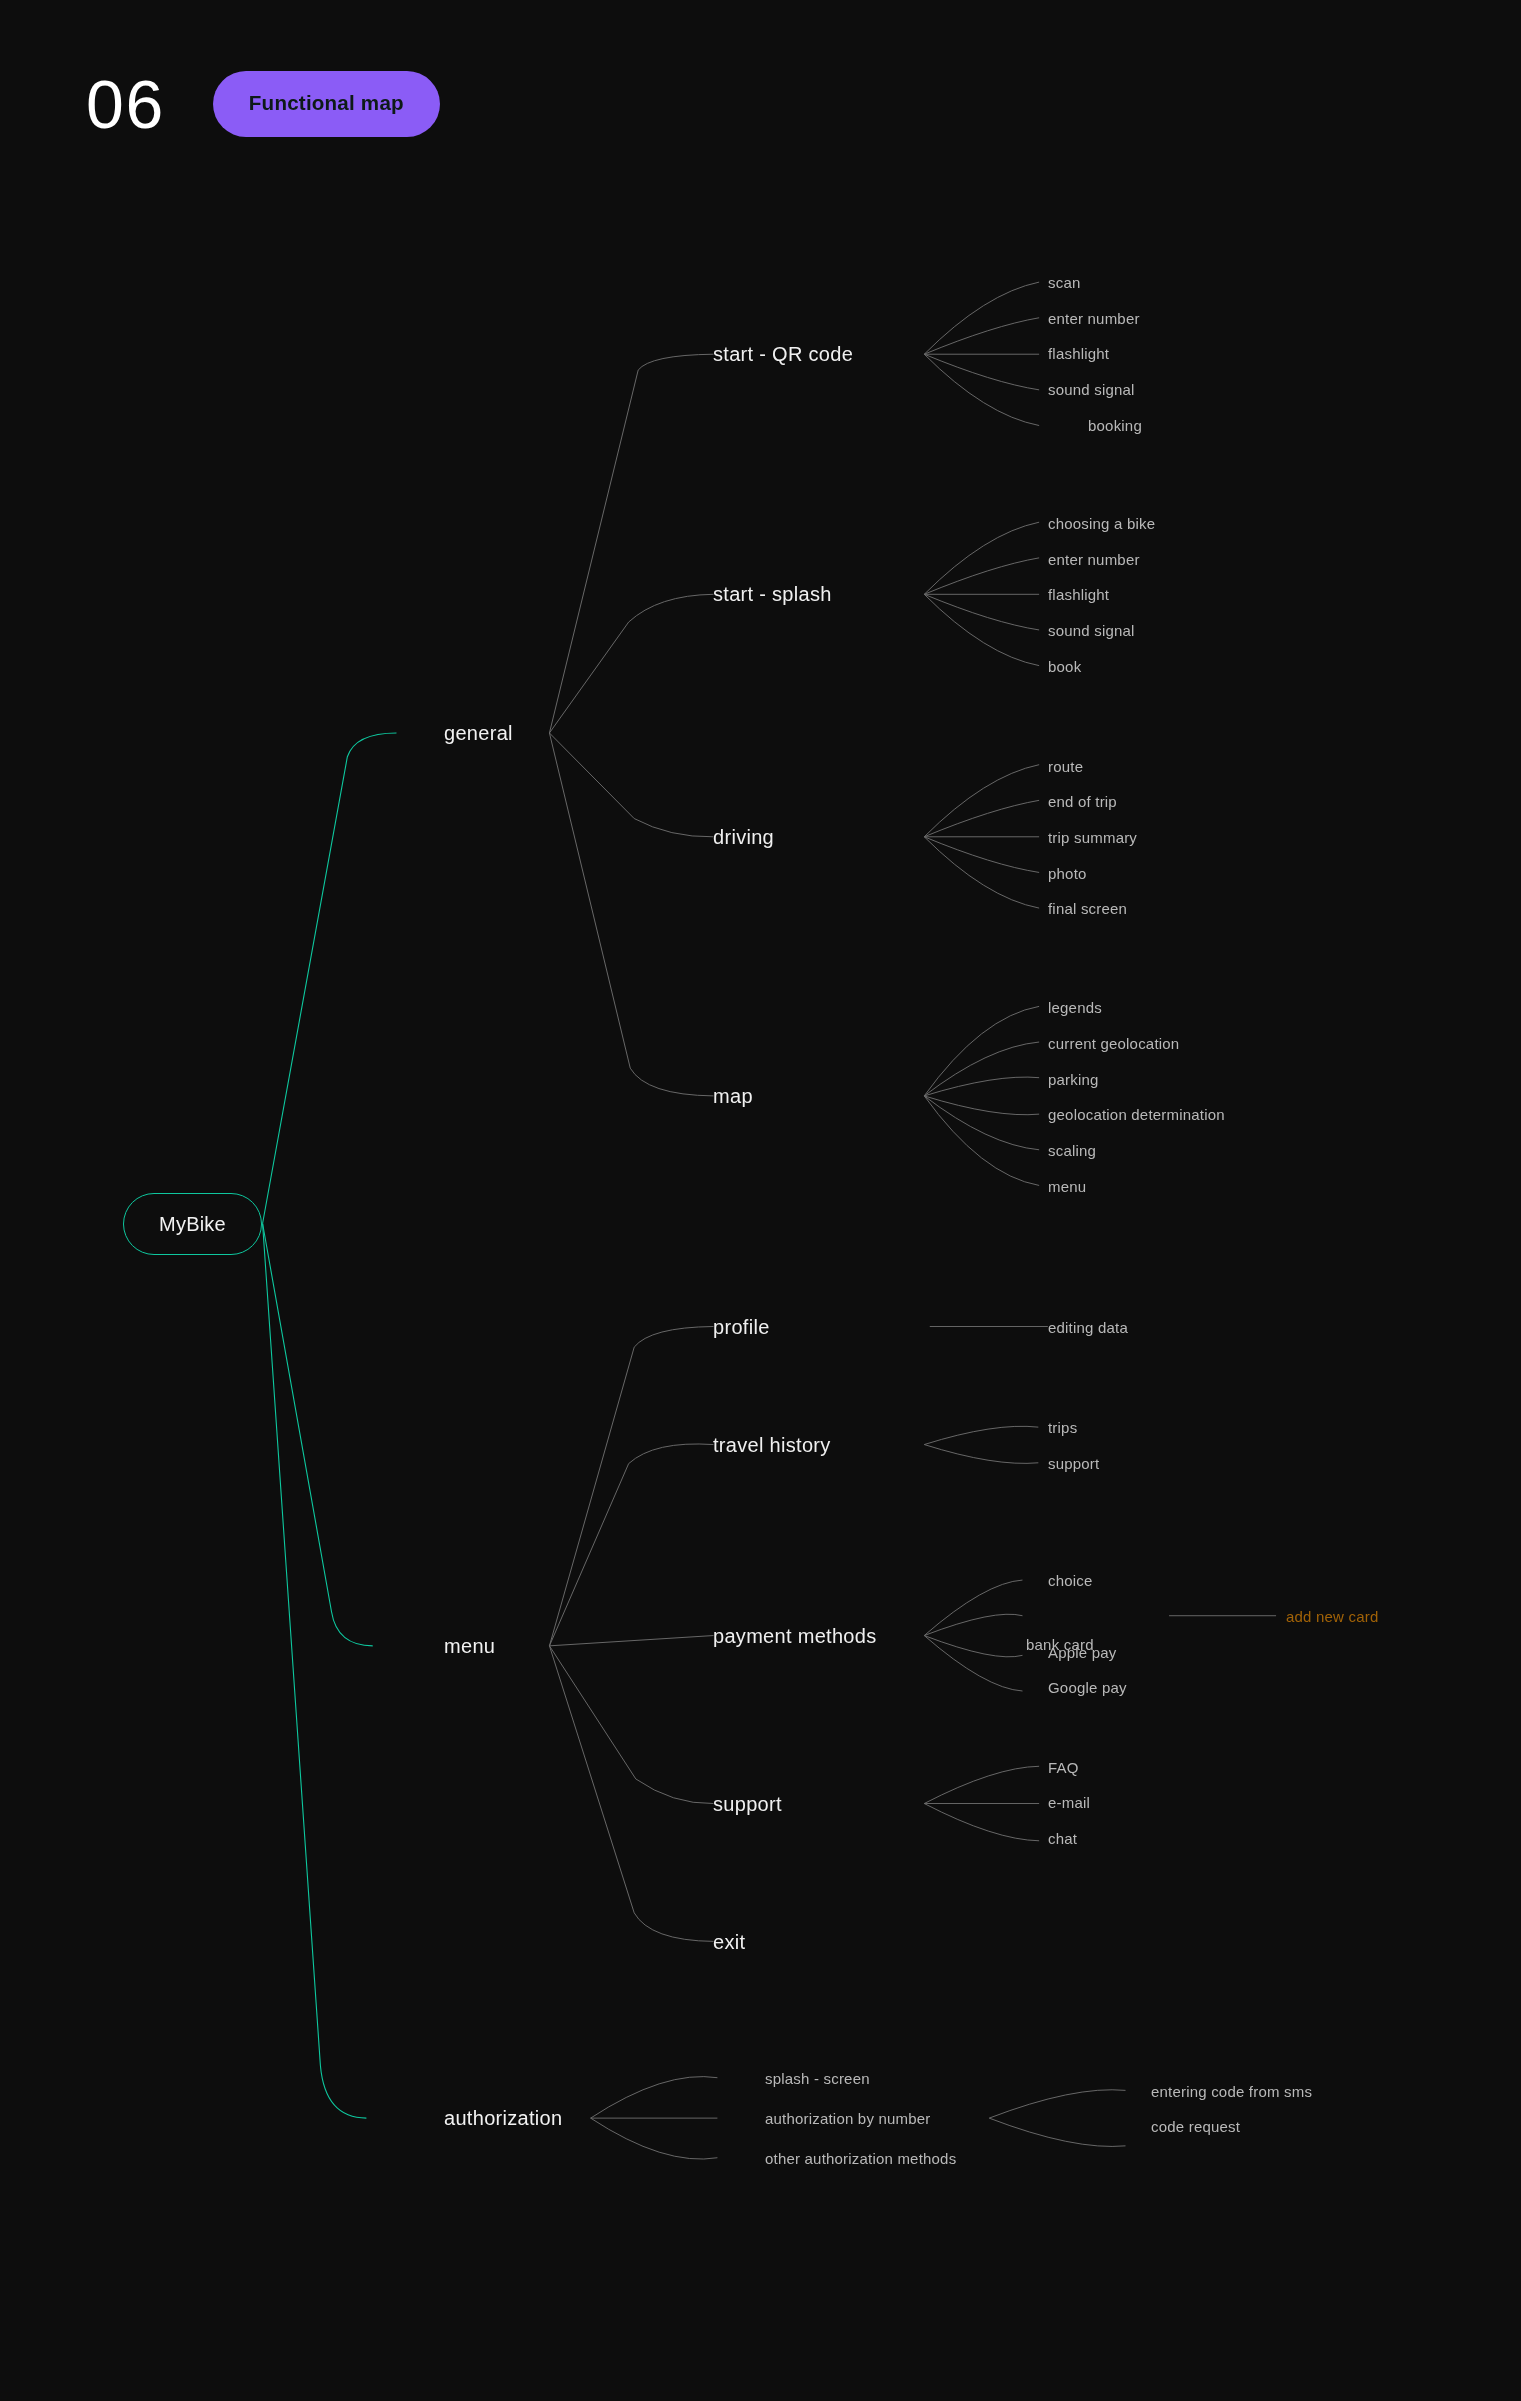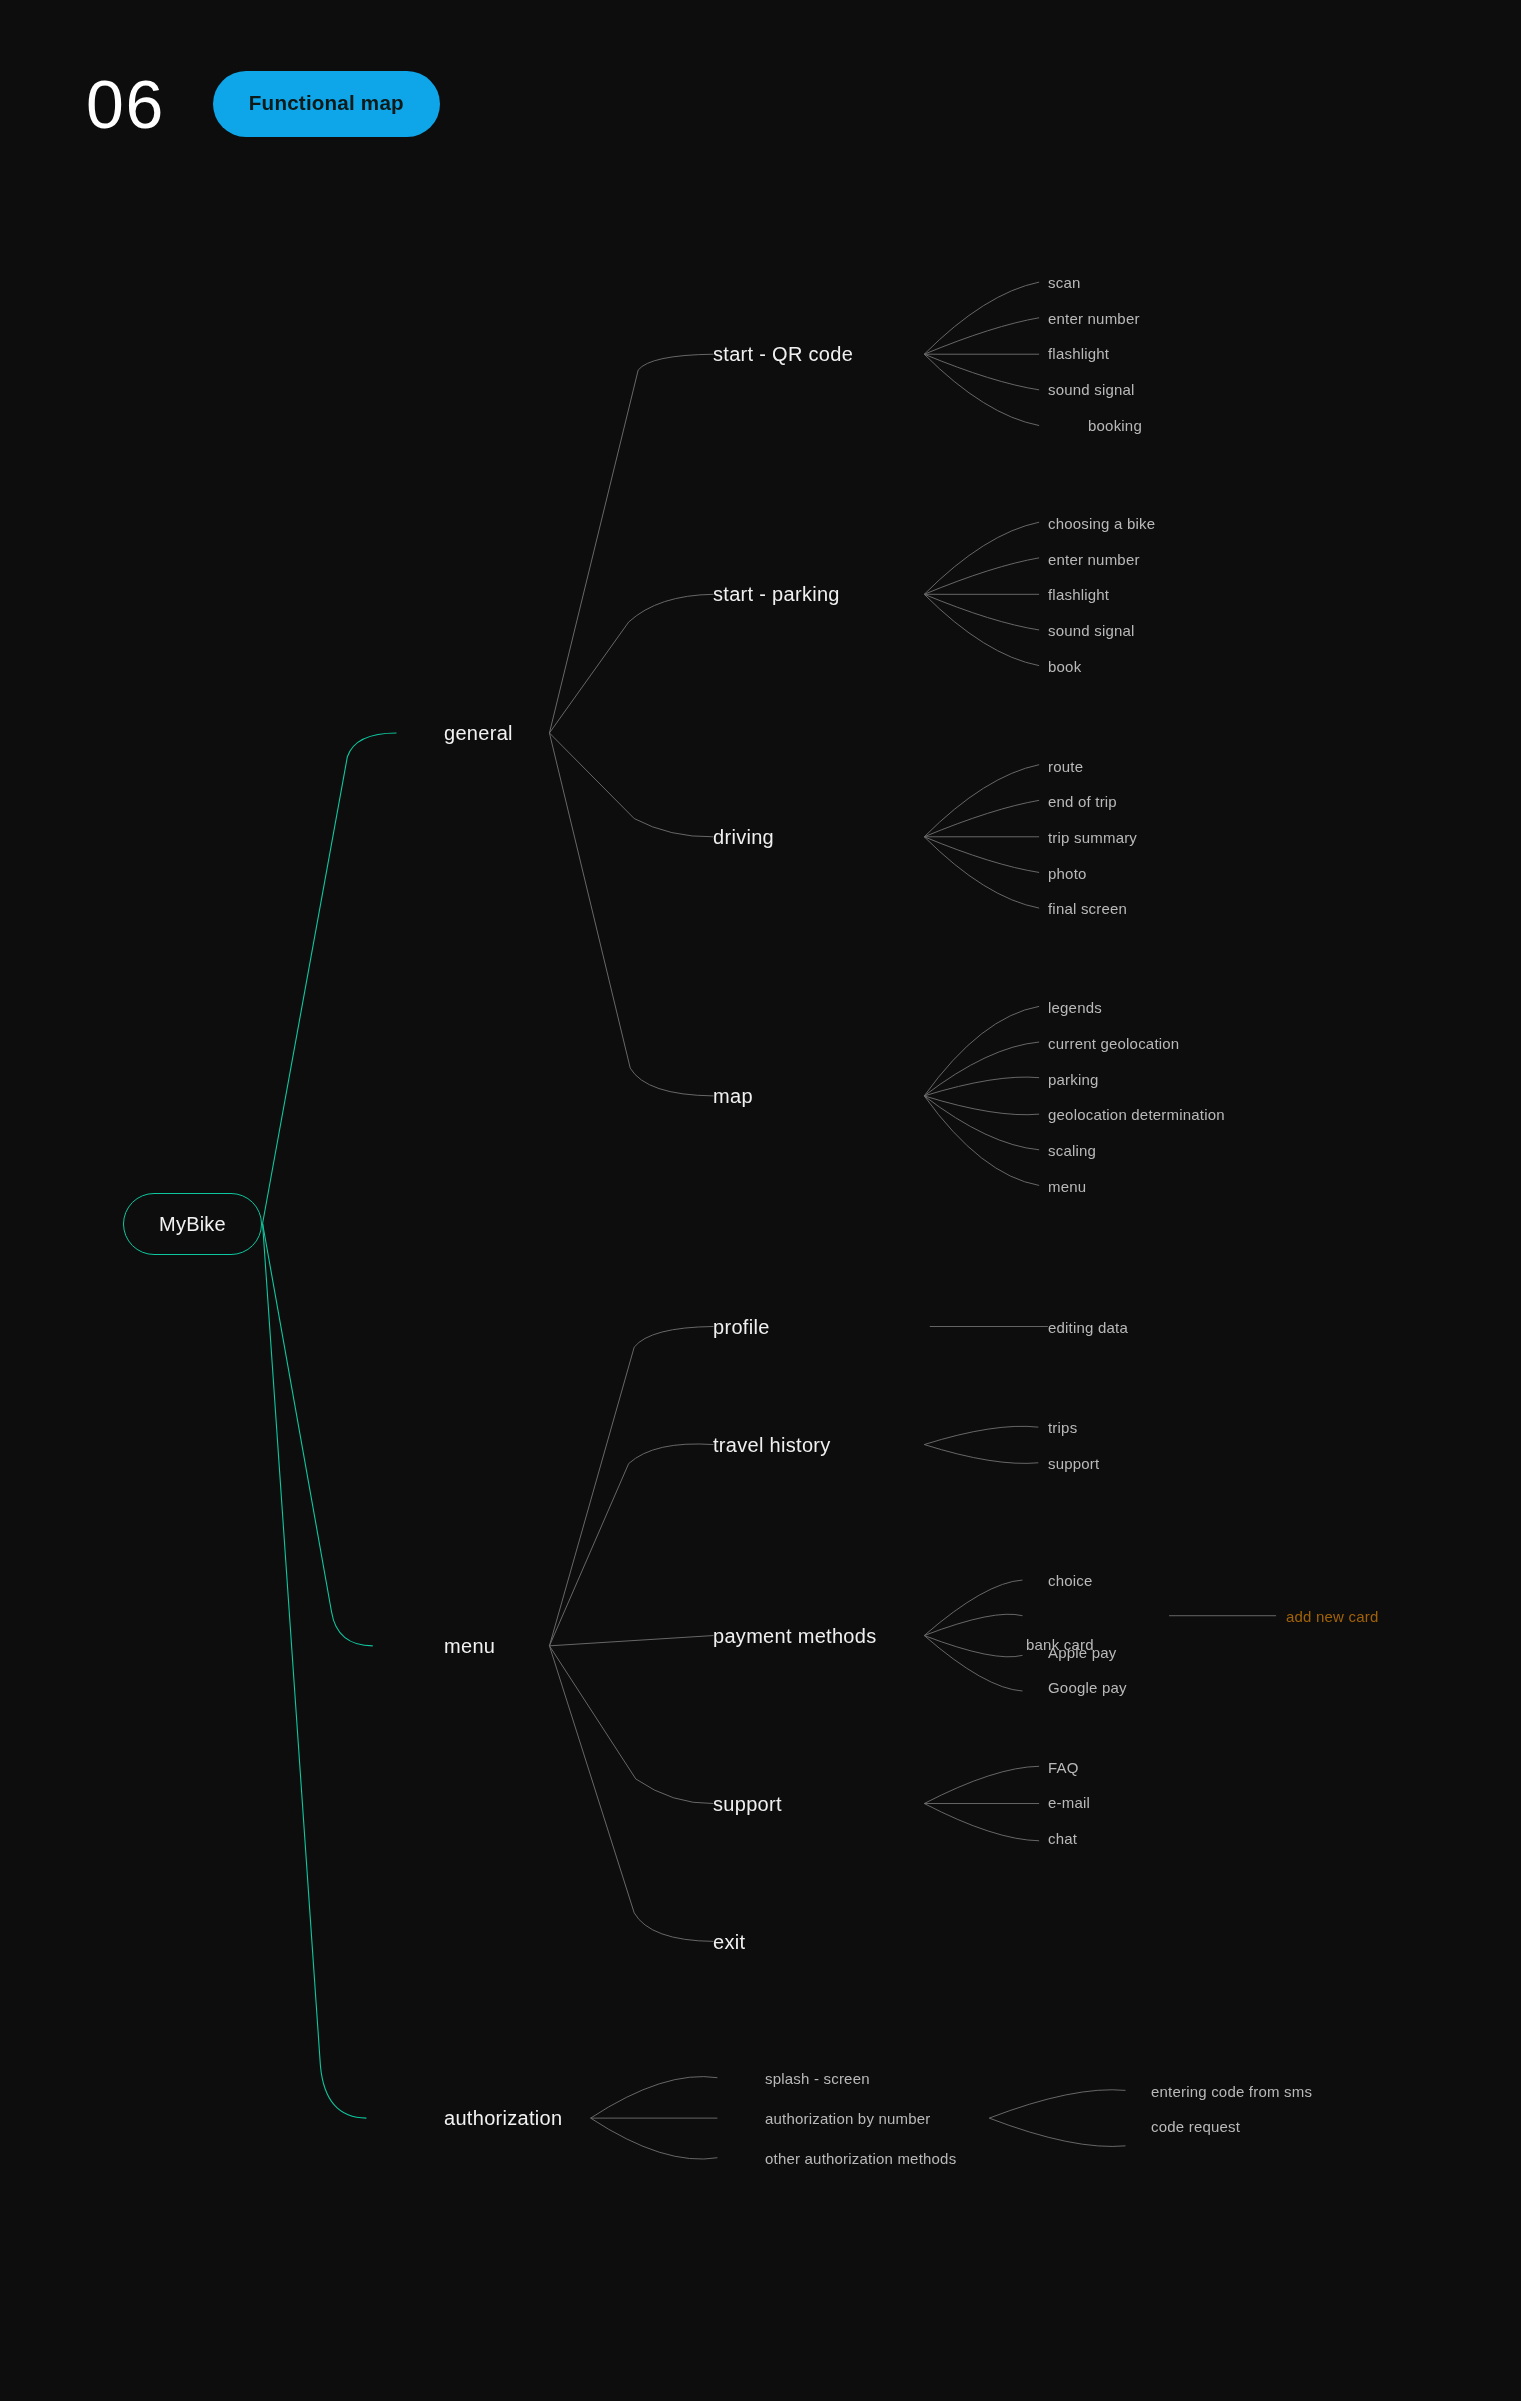--- a/index.html
+++ b/index.html
@@ -25,21 +25,21 @@
     gap: 48px;
   }
   #page-number {
     font-size: 68px;
     font-weight: 300;
     color: #ffffff;
     letter-spacing: 1.6px;
     line-height: 1;
   }
   #title-pill {
-    background: #0ea5e9;
+    background: #8b5cf6;
     color: #0d1a17;
     border-radius: 792px;
     padding: 20.6px 36px 22px 36px;
     font-size: 20.6px;
     font-weight: 700;
     letter-spacing: 0.2px;
     white-space: nowrap;
   }
   
   #wires {
@@ -183,21 +183,21 @@
 
   <div id="root-node">
     <span class="lbl">MyBike</span>
   </div>
 
   <div class="node lvl1" style="left:444px; top:733px;">general</div>
   <div class="node lvl1" style="left:444px; top:1646px;">menu</div>
   <div class="node lvl1" style="left:444px; top:2118px;">authorization</div>
 
   <div class="node lvl2" style="left:713px; top:354px;">start - QR code</div>
-  <div class="node lvl2" style="left:713px; top:594px;">start - parking</div>
+  <div class="node lvl2" style="left:713px; top:594px;">start - splash</div>
   <div class="node lvl2" style="left:713px; top:837px;">driving</div>
   <div class="node lvl2" style="left:713px; top:1096px;">map</div>
 
   <div class="node lvl3" style="left:1048px; top:282px;">scan</div>
   <div class="node lvl3" style="left:1048px; top:318px;">enter number</div>
   <div class="node lvl3" style="left:1048px; top:353px;">flashlight</div>
   <div class="node lvl3" style="left:1048px; top:389px;">sound signal</div>
   <div class="node lvl3" style="left:1048px; top:425px;margin-left:40px;">booking</div>
 
   <div class="node lvl3" style="left:1048px; top:523px;">choosing a bike</div>

